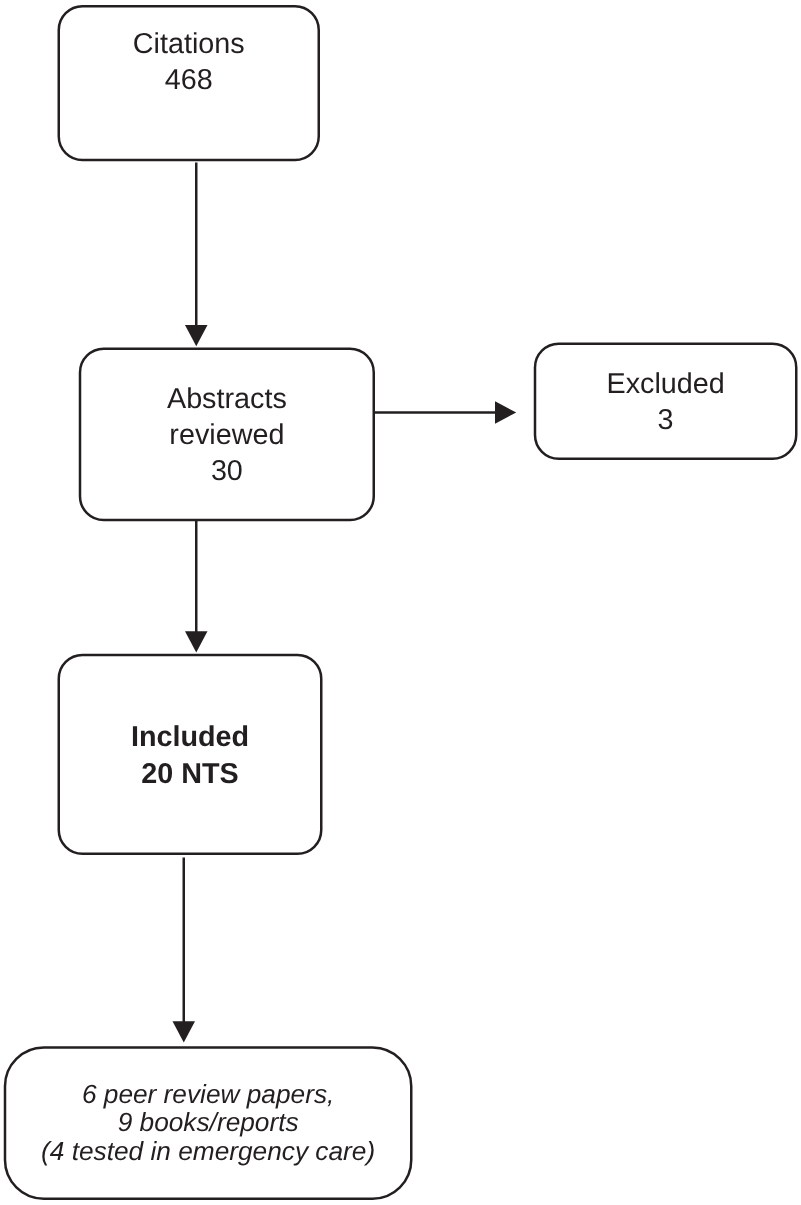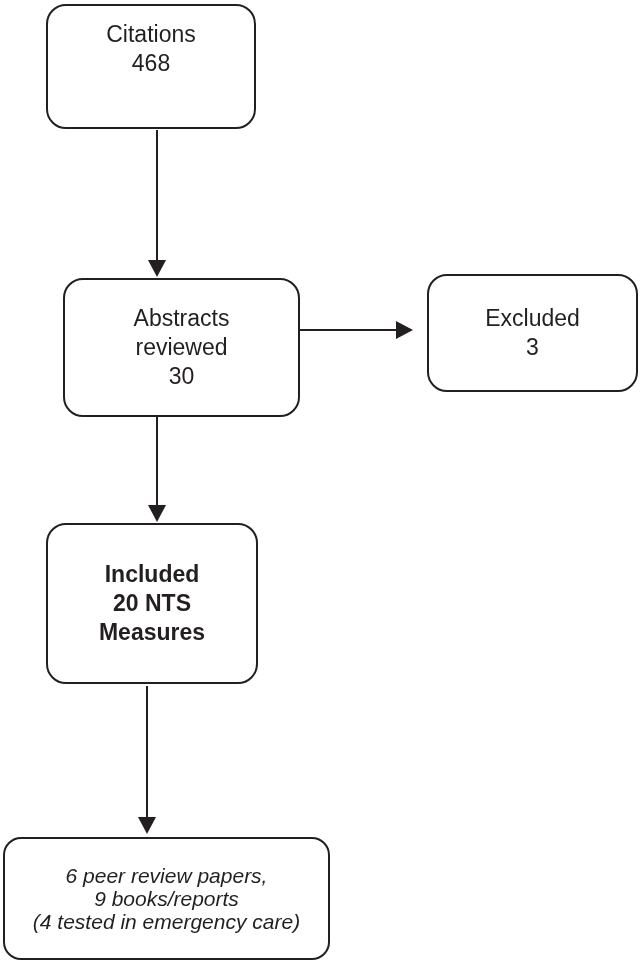--- a/index.html
+++ b/index.html
@@ -37,28 +37,28 @@
     flex-direction: column;
     justify-content: center;
     align-items: center;
     text-align: center;
     color: var(--stroke);
     font-size: 23px;
     line-height: 29px;
   }
   .box--citations { left: 46px; top: 4px;   width: 210px; height: 125px; padding-bottom: 36px; }
   .box--abstracts { left: 63px; top: 278px; width: 237px; height: 139px; }
-  .box--excluded  { left: 427px; top: 274px; width: 211px; height: 118px; }
+  .box--excluded  { left: 427px; top: 274px; width: 211px; height: 94px; }
   .box--included  { left: 46px; top: 523px; width: 212px; height: 161px; font-weight: bold; }
   .box--results   {
     left: 3px; top: 837px; width: 327px; height: 123px;
     font-style: italic;
     font-size: 21px;
     line-height: 23px;
-    border-radius: 18px;
+    border-radius: 32px;
   }
   .box-line { white-space: nowrap; }
 </style>
 </head>
 <body>
 
 <div class="canvas">
 
   <svg class="arrows" viewBox="0 0 641 964" xmlns="http://www.w3.org/2000/svg">
     <g stroke="currentColor" fill="currentColor">
@@ -91,21 +91,20 @@
   </div>
 
   <div class="box box--excluded">
     <div class="box-line">Excluded</div>
     <div class="box-line">3</div>
   </div>
 
   <div class="box box--included">
     <div class="box-line">Included</div>
     <div class="box-line">20 NTS</div>
-    <div class="box-line">Measures</div>
   </div>
 
   <div class="box box--results">
     <div class="box-line">6 peer review papers,</div>
     <div class="box-line">9 books/reports</div>
     <div class="box-line">(4 tested in emergency care)</div>
   </div>
 
 </div>
 

